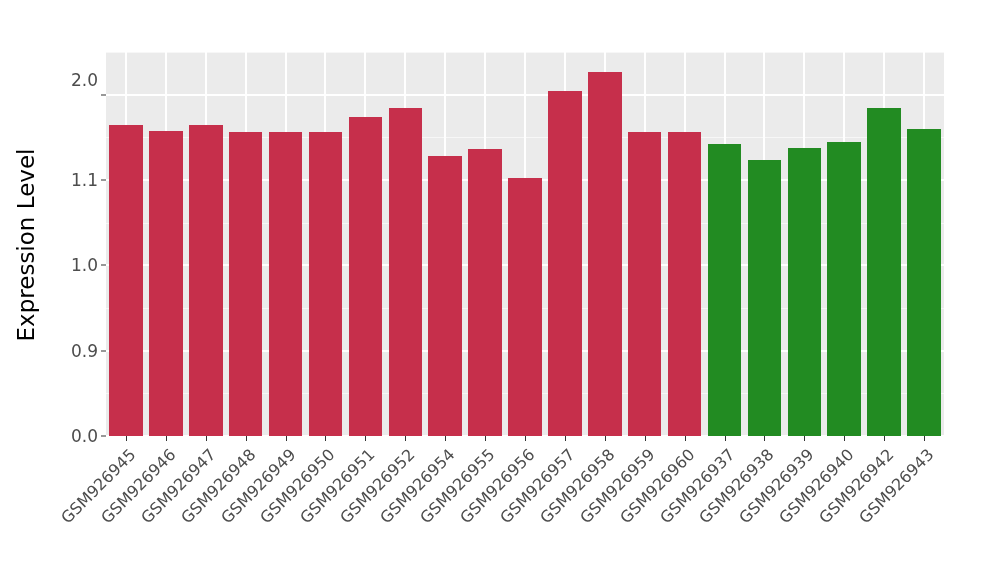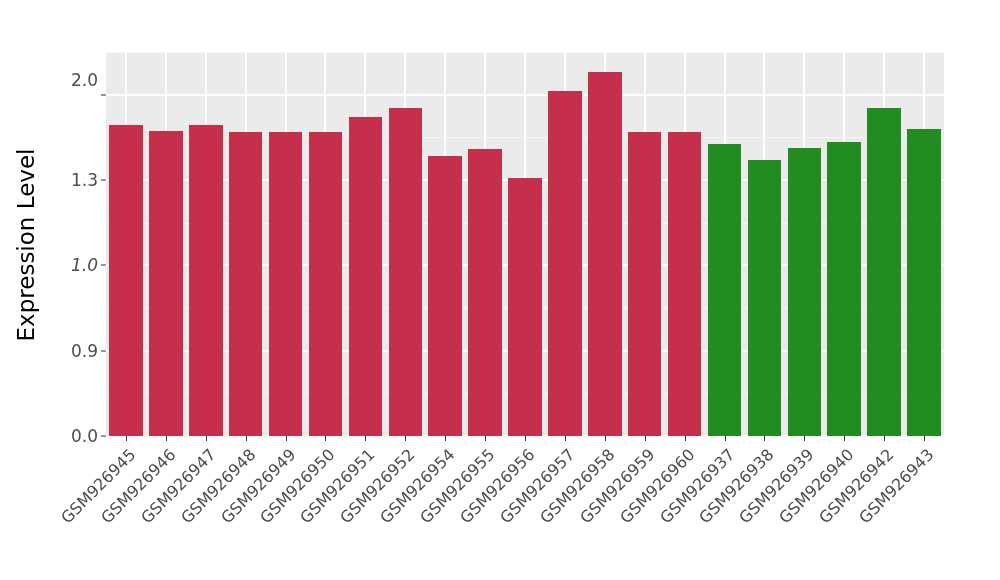--- a/index.html
+++ b/index.html
@@ -139,23 +139,23 @@
 
   <div id="y-axis-title">
     <span>Expression Level</span>
   </div>
 
   <div id="y-axis">
       <div class="y-tick" style="top: 436px;">0.0</div>
       <div class="y-tick-mark" style="top: 436px;"></div>
       <div class="y-tick" style="top: 350.667px;">0.9</div>
       <div class="y-tick-mark" style="top: 350.667px;"></div>
-      <div class="y-tick" style="top: 265.333px; font-style: italic;">1.0</div>
+      <div class="y-tick" style="top: 265.333px;">1.0</div>
       <div class="y-tick-mark" style="top: 265.333px;"></div>
-      <div class="y-tick" style="top: 180px;">1.3</div>
+      <div class="y-tick" style="top: 180px;">1.1</div>
       <div class="y-tick-mark" style="top: 180px;"></div>
       <div class="y-tick" style="top: 80px;">2.0</div>
       <div class="y-tick-mark" style="top: 94.6667px;"></div>
     </div>
 
   <div id="panel">
     <div id="grid-layer">
         <div class="grid-minor-h" style="top: 341.333px;"></div>
         <div class="grid-minor-h" style="top: 256px;"></div>
         <div class="grid-minor-h" style="top: 170.667px;"></div>

